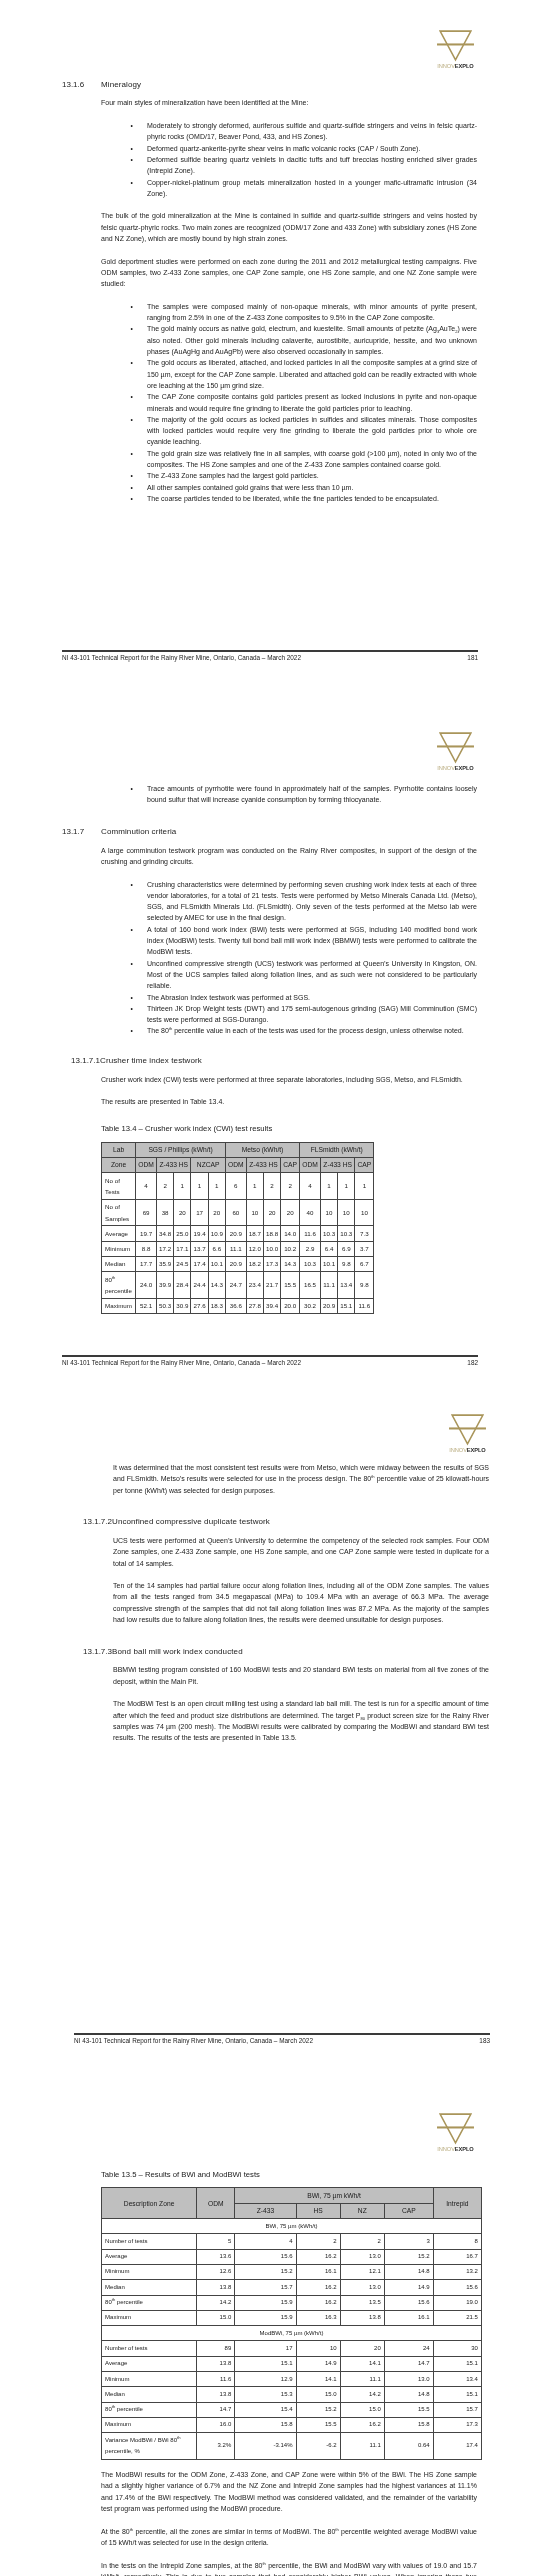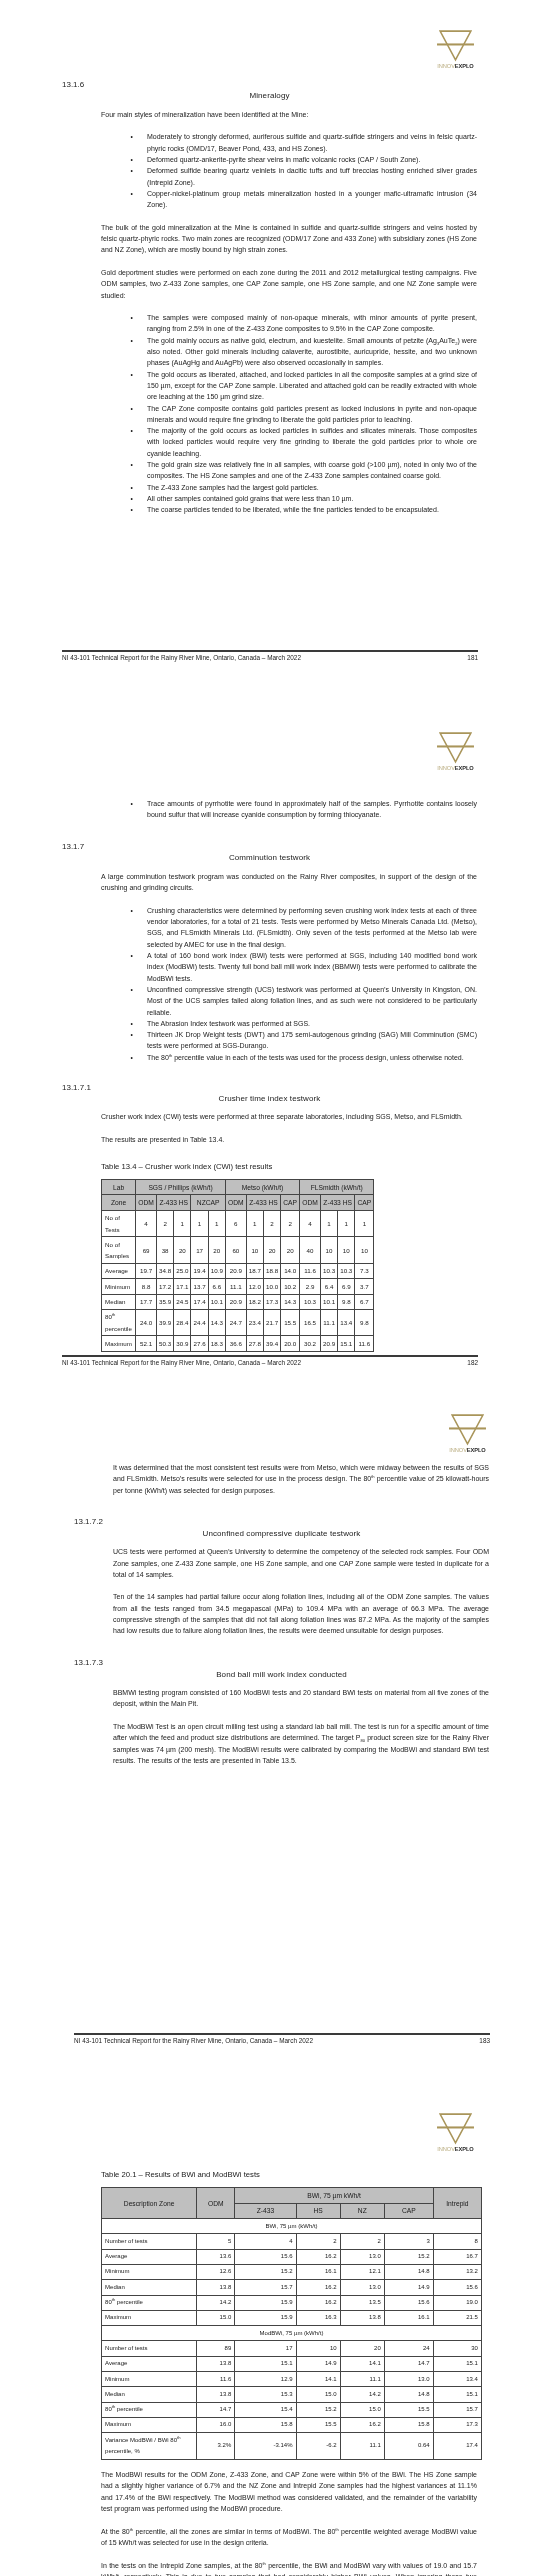--- a/index.html
+++ b/index.html
@@ -8,23 +8,23 @@
   .p1 { height:706px; }
   .p2 { height:703px; }
   .p3 { height:703px;margin-left:12px; }
   .p4 { height:701px; }
   .logo { position:absolute; right:69px; width:39px; text-align:center; }
   .logo svg { display:block; margin:0 auto; }
   .logo-text { font-size:5.7px; letter-spacing:-0.1px; margin-top:1px; }
   .logo-text .innov { color:#b8ab7e; }
   .logo-text .explo { color:#2a2a2a; font-weight:bold; }
   .content { position:absolute; left:62px; right:67px; font-size:7px; line-height:11.3px; }
-  .sect { display:flex; font-size:8px; margin:0 0 7.2px 0; color:#222;flex-direction:column; }
+  .sect { display:flex; font-size:8px; margin:0 0 7.2px 0; color:#222; }
   .sect .num { width:39px; flex:none; }
-  .sect.sub .num { width:38px; }
+  .sect.sub .num { width:38px;text-align:right; }
   .sect .title { letter-spacing:0.1px;text-align:center; }
   p.body { margin:0 0 11.3px 39px; text-align:justify; }
   ul.bul { margin:0 0 11.3px 0; padding:0 0 0 85px; list-style:none; }
   ul.bul li { position:relative; text-align:justify; margin:0; }
   ul.bul li::before { content:"•"; position:absolute; left:-16.5px; top:0; font-size:6.7px; }
   sup { font-size:4.1px; line-height:0; }
   sub { font-size:4.1px; line-height:0; }
   .caption { margin:0 0 7.2px 39px; font-size:7.7px; }
   .footer { position:absolute; left:62px; right:66px; }
   .footer .rule { height:1.5px; background:#3a3a3a; }
@@ -90,27 +90,27 @@
 
 <div class="page p2">
   <div class="logo" style="top:26px">
     <svg width="39" height="32" viewBox="0 0 76 62">
         <path d="M8 2 L68 2 L38 58 Z" fill="none" stroke="#a9955a" stroke-width="3"></path>
         <rect x="2" y="26" width="72" height="4" fill="#a9955a"></rect>
       </svg>
     <div class="logo-text"><span class="innov">INNOV</span><span class="explo">EXPLO</span></div>
   </div>
 
-  <div class="content" style="top:92px">
+  <div class="content" style="top:77px">
     <ul class="bul" style="margin-bottom:20.6px">
       <li>Trace amounts of pyrrhotite were found in approximately half of the samples. Pyrrhotite contains loosely bound sulfur that will increase cyanide consumption by forming thiocyanate.</li>
     </ul>
     <div class="sect">
       <span class="num">13.1.7</span>
-      <span class="title">Comminution testwork</span>
+      <span class="title">Comminution criteria</span>
     </div>
     <p class="body">A large comminution testwork program was conducted on the Rainy River composites, in support of the design of the crushing and grinding circuits.</p>
     <ul class="bul" style="margin-bottom:18.5px">
       <li>Crushing characteristics were determined by performing seven crushing work index tests at each of three vendor laboratories, for a total of 21 tests. Tests were performed by Metso Minerals Canada Ltd. (Metso), SGS, and FLSmidth Minerals Ltd. (FLSmidth). Only seven of the tests performed at the Metso lab were selected by AMEC for use in the final design.</li>
       <li>A total of 160 bond work index (BWi) tests were performed at SGS, including 140 modified bond work index (ModBWi) tests. Twenty full bond ball mill work index (BBMWi) tests were performed to calibrate the ModBWi tests.</li>
       <li>Unconfined compressive strength (UCS) testwork was performed at Queen’s University in Kingston, ON. Most of the UCS samples failed along foliation lines, and as such were not considered to be particularly reliable.</li>
       <li>The Abrasion Index testwork was performed at SGS.</li>
       <li>Thirteen JK Drop Weight tests (DWT) and 175 semi-autogenous grinding (SAG) Mill Comminution (SMC) tests were performed at SGS-Durango.</li>
       <li><span>The 80</span><sup>th</sup><span> percentile value in each of the tests was used for the process design, unless otherwise noted.</span></li>
     </ul>
@@ -307,21 +307,21 @@
 <div class="page p4">
   <div class="logo" style="top:1px">
     <svg width="39" height="32" viewBox="0 0 76 62">
         <path d="M8 2 L68 2 L38 58 Z" fill="none" stroke="#a9955a" stroke-width="3"></path>
         <rect x="2" y="26" width="72" height="4" fill="#a9955a"></rect>
       </svg>
     <div class="logo-text"><span class="innov">INNOV</span><span class="explo">EXPLO</span></div>
   </div>
 
   <div class="content" style="top:57px">
-    <div class="caption">Table 20.1 – Results of BWi and ModBWi tests</div>
+    <div class="caption">Table 13.5 – Results of BWi and ModBWi tests</div>
     <table class="t5">
       <tbody>
           <tr>
         <th rowspan="2" style="width:88px">Description Zone</th>
         <th rowspan="2" style="width:31px">ODM</th>
         <th colspan="4">BWi, 75 µm kWh/t</th>
         <th rowspan="2" style="width:41px">Intrepid</th>
       </tr>
       <tr>
         <th>Z-433</th>

